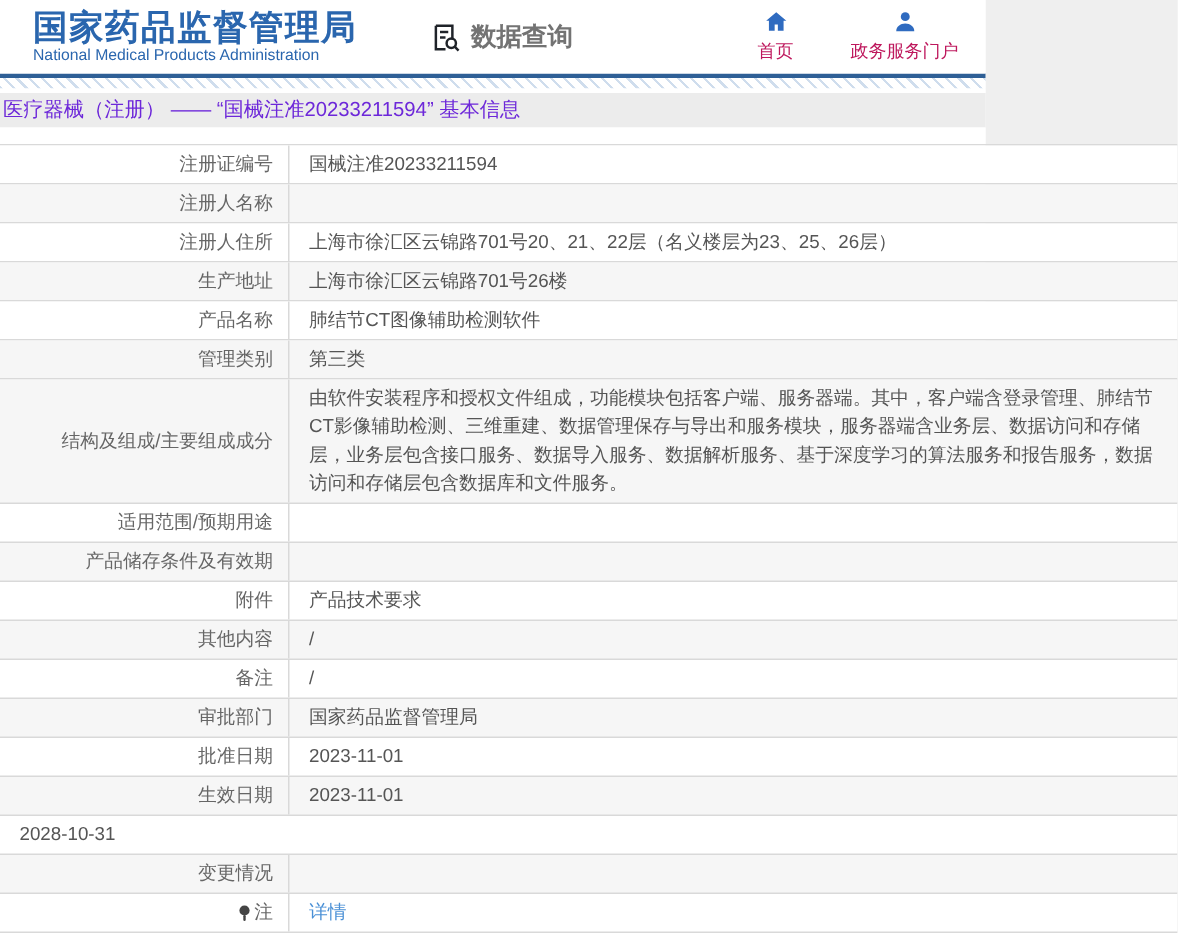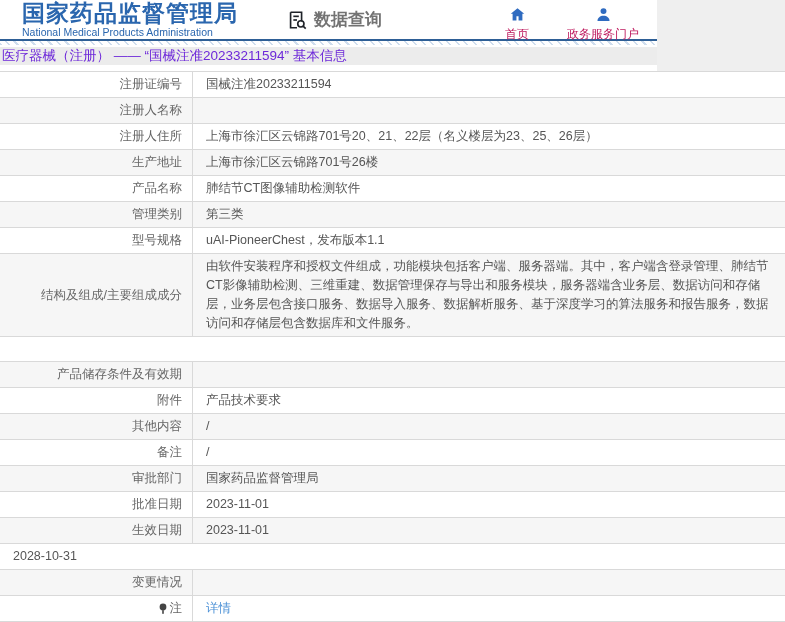--- a/index.html
+++ b/index.html
@@ -112,29 +112,26 @@
         <div class="td value">上海市徐汇区云锦路701号26楼</div>
       </div>
     <div class="tr">
         <div class="td label">产品名称</div>
         <div class="td value">肺结节CT图像辅助检测软件</div>
       </div>
     <div class="tr alt">
         <div class="td label">管理类别</div>
         <div class="td value">第三类</div>
       </div>
-    <div class="tr">
-        <div class="td label">型号规格</div>
-        <div class="td value">uAI-PioneerChest，发布版本1.1</div>
-      </div>
     <div class="tr alt">
         <div class="td label">结构及组成/主要组成成分</div>
         <div class="td value">由软件安装程序和授权文件组成，功能模块包括客户端、服务器端。其中，客户端含登录管理、肺结节CT影像辅助检测、三维重建、数据管理保存与导出和服务模块，服务器端含业务层、数据访问和存储层，业务层包含接口服务、数据导入服务、数据解析服务、基于深度学习的算法服务和报告服务，数据访问和存储层包含数据库和文件服务。</div>
       </div>
     <div class="tr">
+        <div class="td label">适用范围/预期用途</div>
       </div>
     <div class="tr alt">
         <div class="td label">产品储存条件及有效期</div>
         <div class="td value"></div>
       </div>
     <div class="tr">
         <div class="td label">附件</div>
         <div class="td value">产品技术要求</div>
       </div>
     <div class="tr alt">

